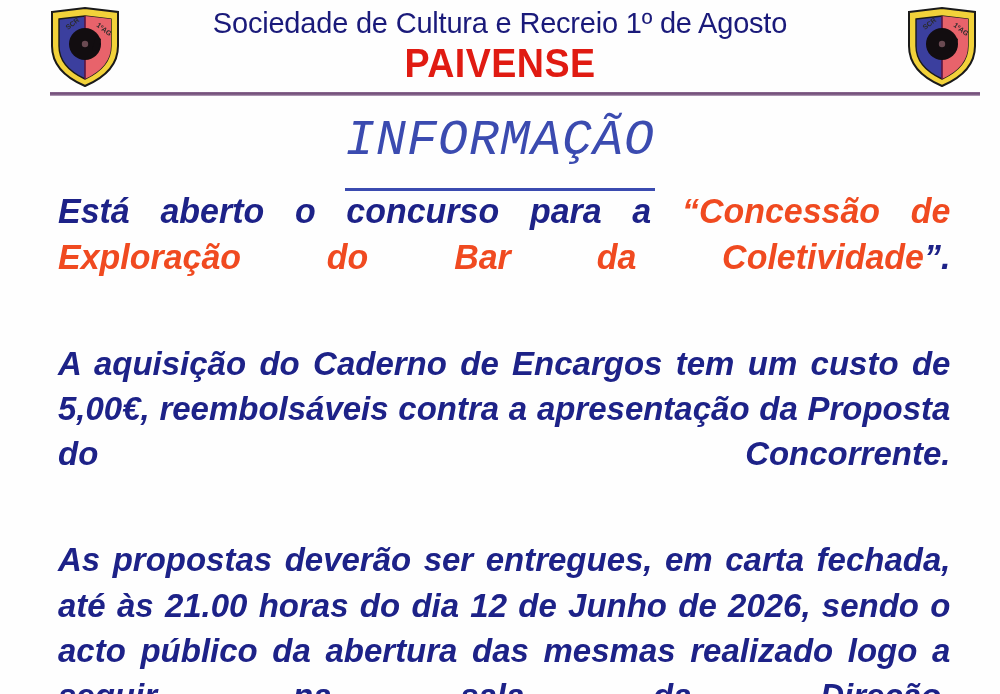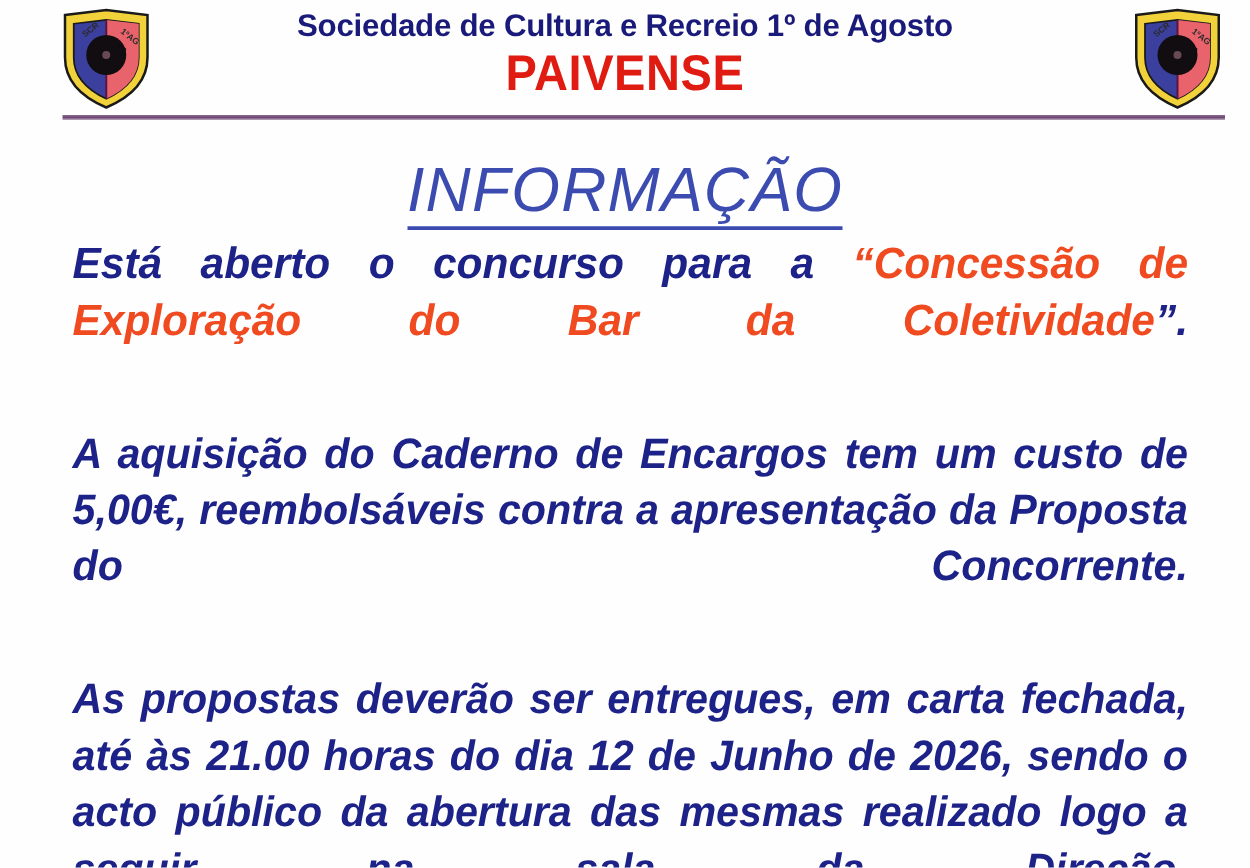--- a/index.html
+++ b/index.html
@@ -41,22 +41,22 @@
   .header-titles {
     position: absolute;
     left: 150px;
     right: 150px;
     top: 8px;
     text-align: center;
   }
 
   .org-name {
     font-family: "Liberation Sans", sans-serif;
-    font-size: 25px;
-    font-weight: bold;
+    font-size: 29px;
+    font-weight: normal;
     color: #1a1a7a;
     letter-spacing: -0.2px;
     line-height: 1.1;
     white-space: nowrap;
   }
 
   .club-name {
     font-family: "Liberation Sans", sans-serif;
     font-size: 40px;
     font-weight: bold;
@@ -80,30 +80,29 @@
   
   .info-head-wrap {
     position: absolute;
     left: 0;
     top: 113px;
     width: 1000px;
     text-align: center;
   }
   .info-head {
     display: inline-block;
-    font-family: Liberation Sans, sans-serif;
+    font-family: Liberation Mono, monospace;
     font-style: italic;
     font-size: 50px;
     font-weight: normal;
     color: #3b4bb0;
     letter-spacing: 1px;
     border-bottom: 3px solid #3b4bb0;
-    padding-bottom: 1px;
+    padding-bottom: 19px;
     line-height: 1.12;
-    margin-top: 11px;
   }
 
   
   .body-copy {
     position: absolute;
     left: 58px;
     top: 188px;
     width: 920px;
   }
 

